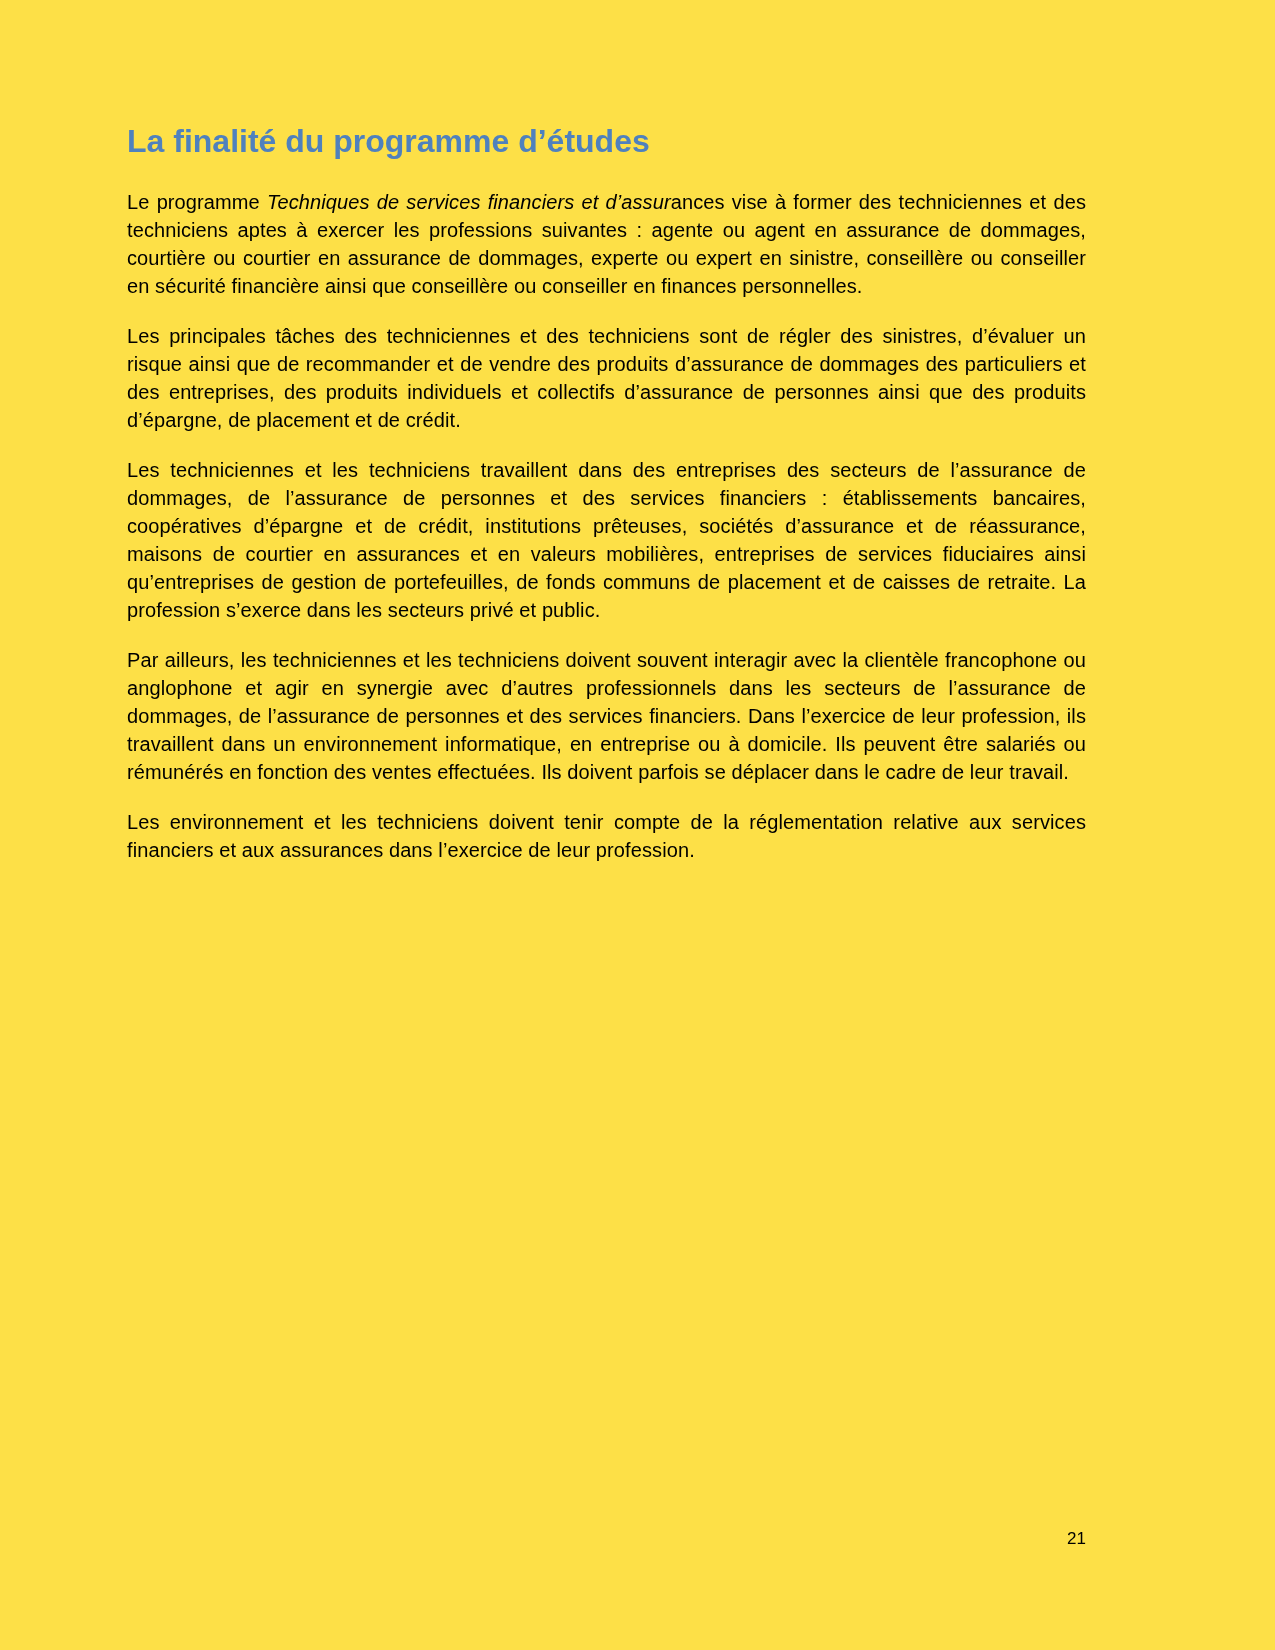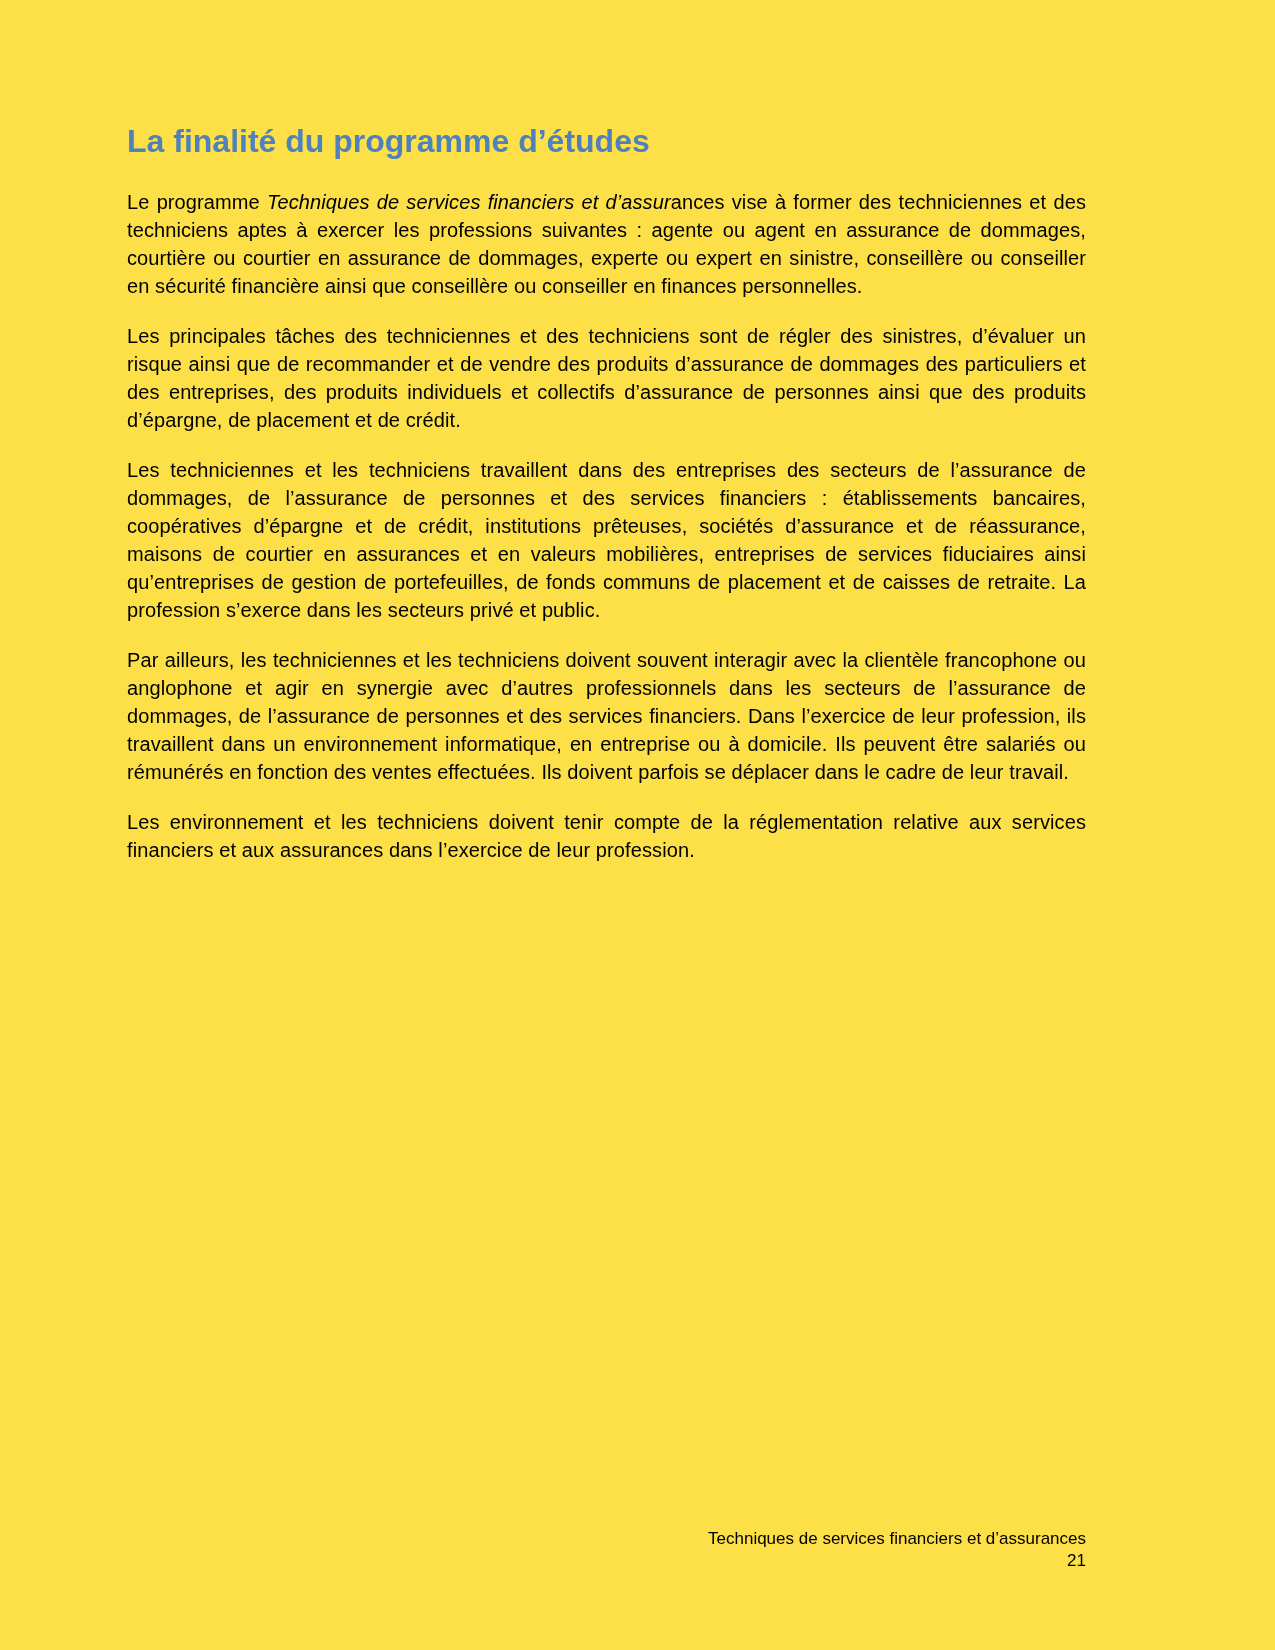--- a/index.html
+++ b/index.html
@@ -70,16 +70,15 @@
     <p class="para">Les principales tâches des techniciennes et des techniciens sont de régler des sinistres, d’évaluer un risque ainsi que de recommander et de vendre des produits d’assurance de dommages des particuliers et des entreprises, des produits individuels et collectifs d’assurance de personnes ainsi que des produits d’épargne, de placement et de crédit.</p>
 
     <p class="para">Les techniciennes et les techniciens travaillent dans des entreprises des secteurs de l’assurance de dommages, de l’assurance de personnes et des services financiers : établissements bancaires, coopératives d’épargne et de crédit, institutions prêteuses, sociétés d’assurance et de réassurance, maisons de courtier en assurances et en valeurs mobilières, entreprises de services fiduciaires ainsi qu’entreprises de gestion de portefeuilles, de fonds communs de placement et de caisses de retraite. La profession s’exerce dans les secteurs privé et public.</p>
 
     <p class="para">Par ailleurs, les techniciennes et les techniciens doivent souvent interagir avec la clientèle francophone ou anglophone et agir en synergie avec d’autres professionnels dans les secteurs de l’assurance de dommages, de l’assurance de personnes et des services financiers. Dans l’exercice de leur profession, ils travaillent dans un environnement informatique, en entreprise ou à domicile. Ils peuvent être salariés ou rémunérés en fonction des ventes effectuées. Ils doivent parfois se déplacer dans le cadre de leur travail.</p>
 
     <p class="para">Les environnement et les techniciens doivent tenir compte de la réglementation relative aux services financiers et aux assurances dans l’exercice de leur profession.</p>
   </div>
 
   <div class="footer">
-    <div class="footer-title">Techniques de services financiers et d’assurances</div>
     <div class="footer-page">21</div>
   </div>
 </div>
 
 </body></html>

